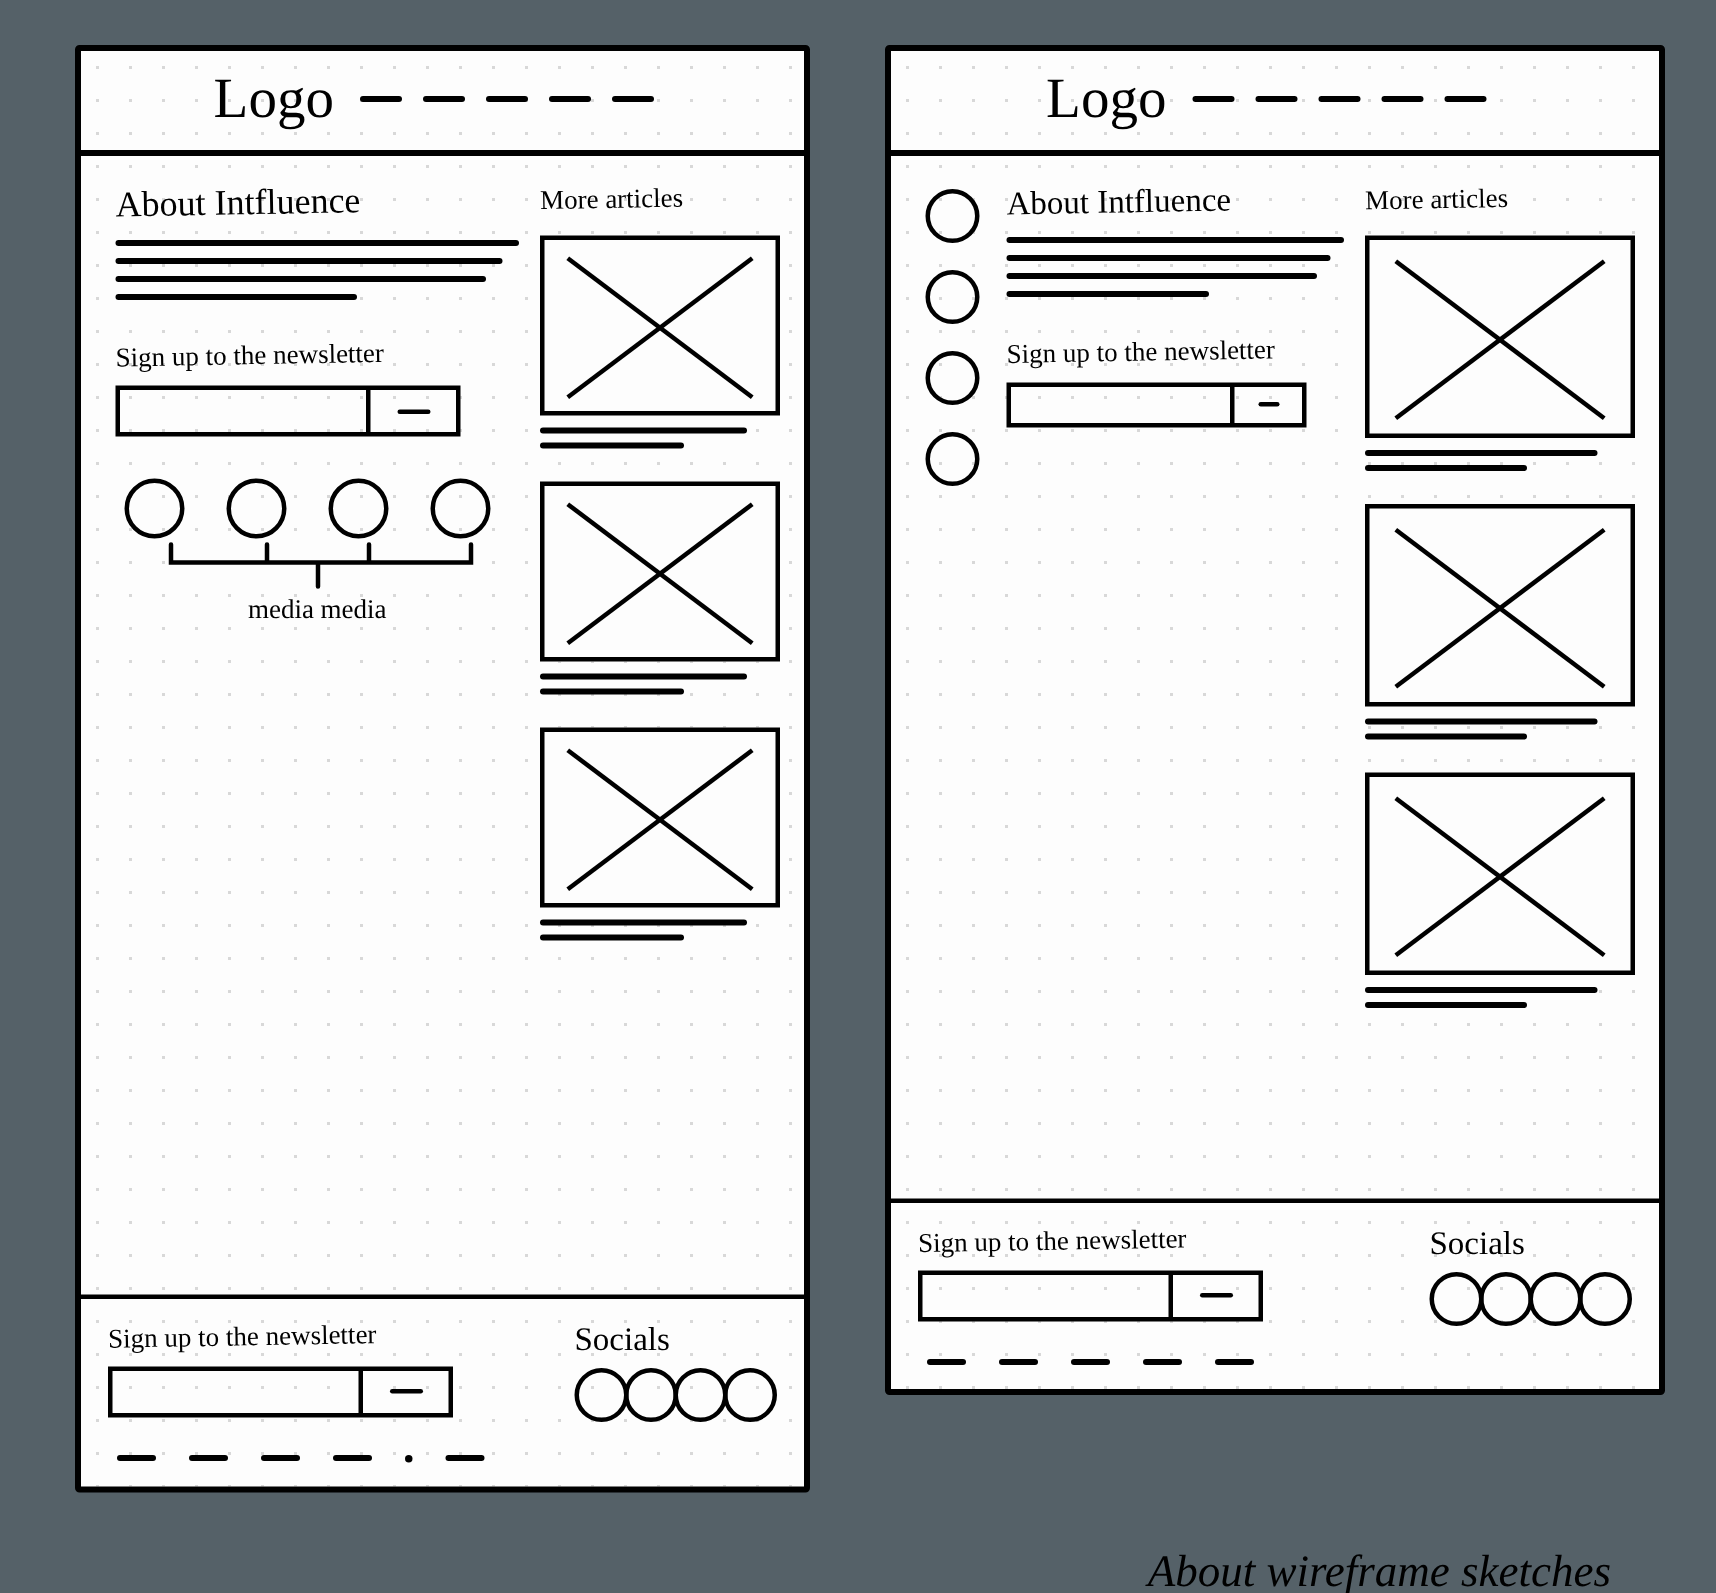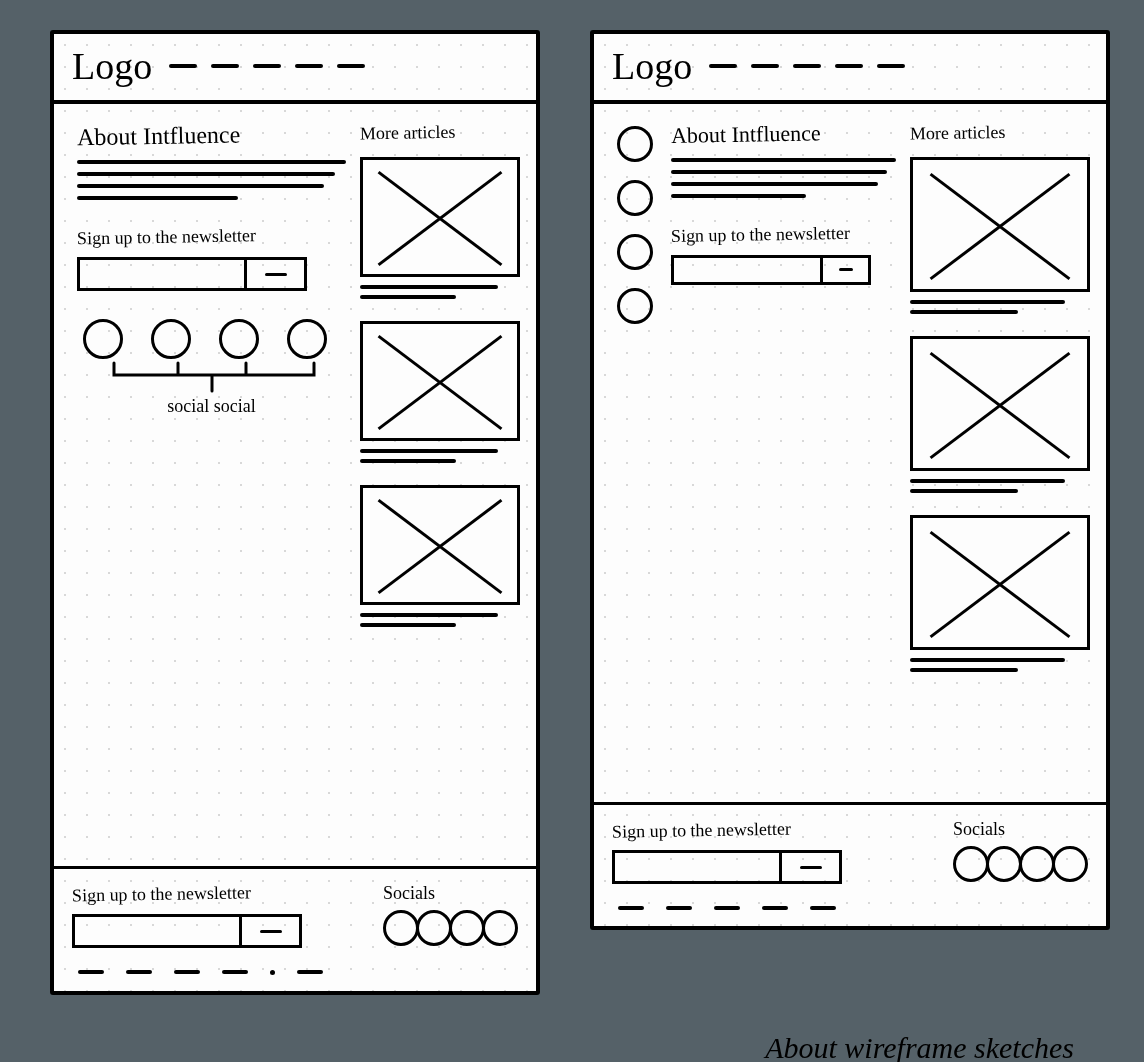--- a/index.html
+++ b/index.html
@@ -27,21 +27,21 @@
     flex: 0 0 auto;
   }
   .frame.f1 { width: 490px; height: 965px; }
   .frame.f2 { width: 520px; height: 900px; }
 
   
   .hdr {
     border-bottom: 4px solid #000;
     display: flex;
     align-items: center;
-    justify-content: flex-start;
+    justify-content: center;
     padding: 10px 30px 12px 18px;
     gap: 17px;
   }
   .logo {
     font-family: "Brush Script MT", "Segoe Script", cursive;
     font-size: 38px;
     font-weight: 400;
   }
   .nav-dashes { display: flex; gap: 14px; }
   .nav-dashes span {
@@ -132,21 +132,21 @@
 
   
   .ftr {
     padding: 14px 18px 16px 18px;
     display:flex; flex-direction:column;
   }
   .ftr-row{ display:flex; align-items:flex-start; gap:28px; }
   .ftr-left{ flex:1; }
   .ftr-right{ flex:0 0 auto; }
   .ftr .socials-label{
-    font-family:"Segoe Script","Comic Sans MS",cursive; font-size:18px; margin-bottom:6px;
+    font-family:"Segoe Script","Comic Sans MS",cursive; font-size:22px; margin-bottom:6px;
   }
   .socials-tight{ display:flex; gap:0; }
   .socials-tight .circle{ width:36px;height:36px;border:3px solid #000;border-radius:50%; margin-left:-3px;}
   .socials-tight .circle:first-child{margin-left:0;}
   .ftr-dashes{ display:flex; gap:22px; margin-top:22px; padding-left:6px;}
   .ftr-dashes span{ width:26px;height:4px;background:#000;border-radius:2px; }
   .ftr-dashes span.dot{width:5px;height:5px;border-radius:50%;}
 
   
   .caption {
@@ -198,21 +198,21 @@
           <div class="circle"></div>
           <div class="circle"></div>
           <div class="circle"></div>
           <div class="circle"></div>
         </div>
         <div class="social-bracket">
           <svg width="240" height="34" viewBox="0 0 240 34">
             <path d="M22 2 V14 H120 M86 2 V14 M154 2 V14 M222 2 V14 H120 M120 14 V30" stroke="#000" stroke-width="3" fill="none" stroke-linecap="round"></path>
           </svg>
         </div>
-        <div class="social-caption">social social</div>
+        <div class="social-caption">media media</div>
       </div>
 
       <div class="sidecol">
         <div class="side-title">More articles</div>
         <div class="article">
           <div class="thumb h1"></div>
           <div class="cap-lines">
               <span></span>
               <span></span>
             </div>

